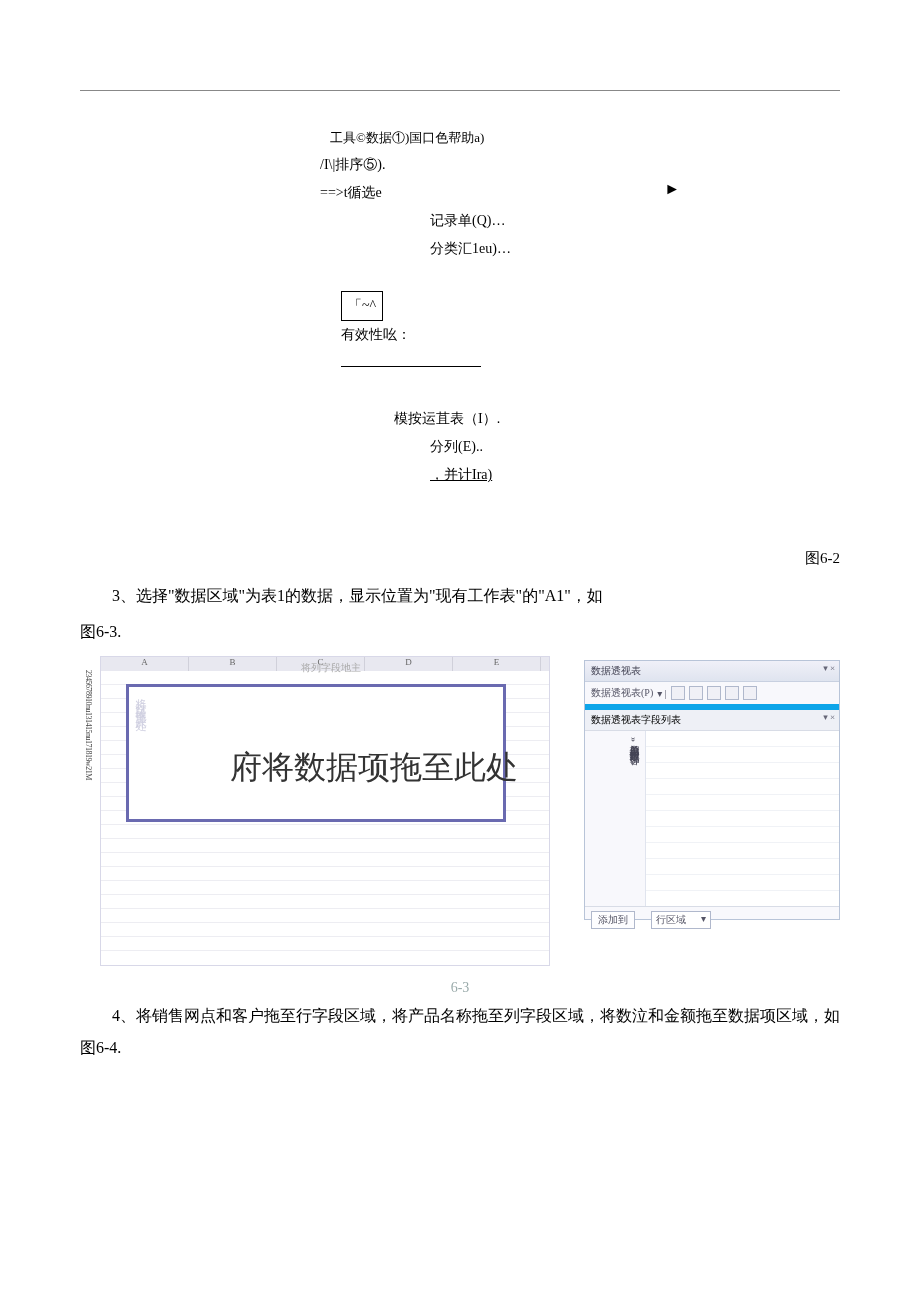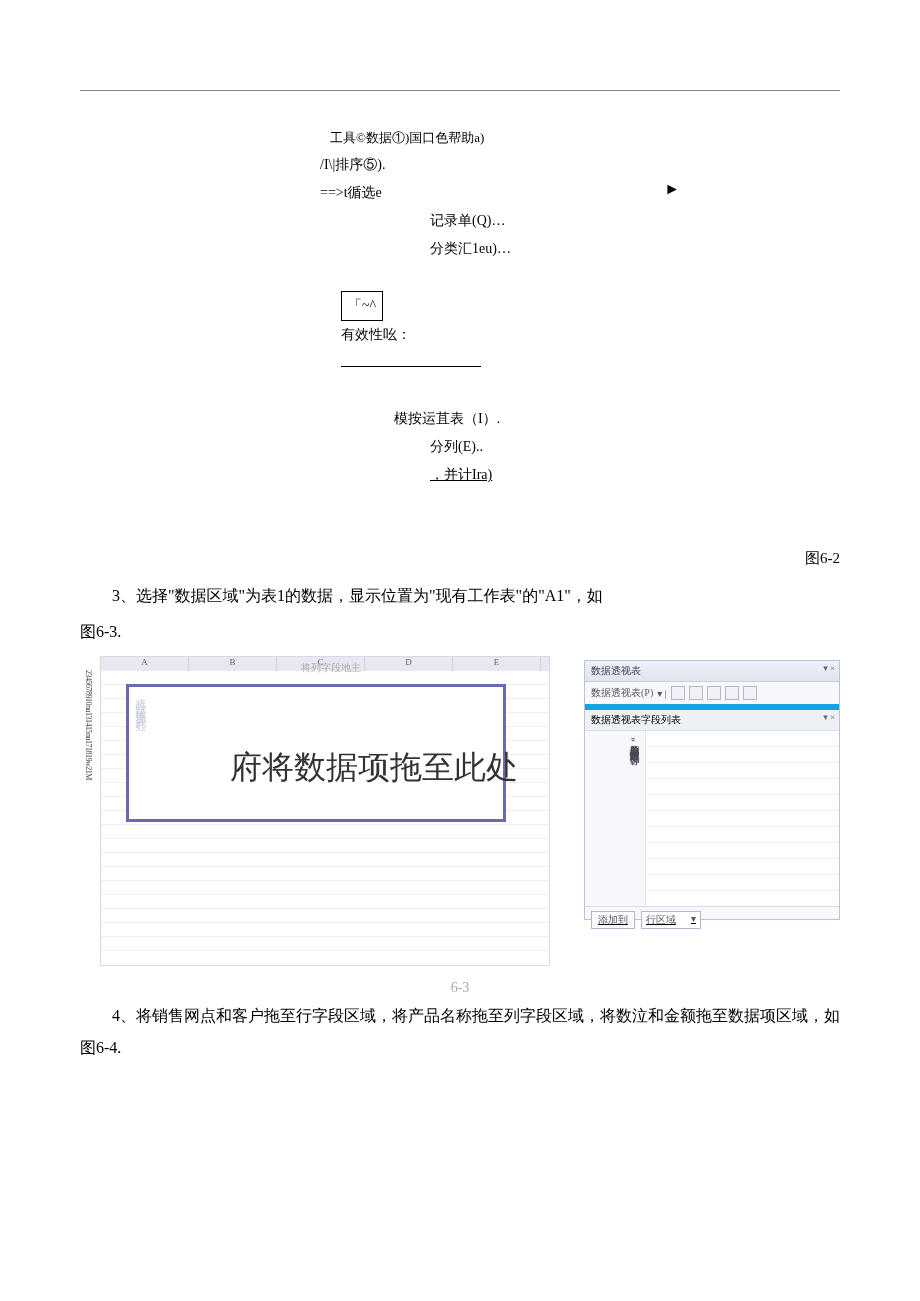--- a/index.html
+++ b/index.html
@@ -204,22 +204,21 @@
     }
     .fp-grid-row {
       height: 16px;
       border-bottom: 1px solid #f0f2f6;
     }
     .fp-foot {
       padding: 4px 6px;
       border-top: 1px solid #d8dce6;
       display: flex;
       align-items: center;
-      gap: 6px;
-      text-decoration: underline;
+      gap: 16px;
     }
     .fp-btn {
       border: 1px solid #b0b8cc;
       background: #fdfdff;
       padding: 1px 6px;
       font-size: 10px;
       color: #556;
     }
     .fp-select {
       border: 1px solid #b0b8cc;

